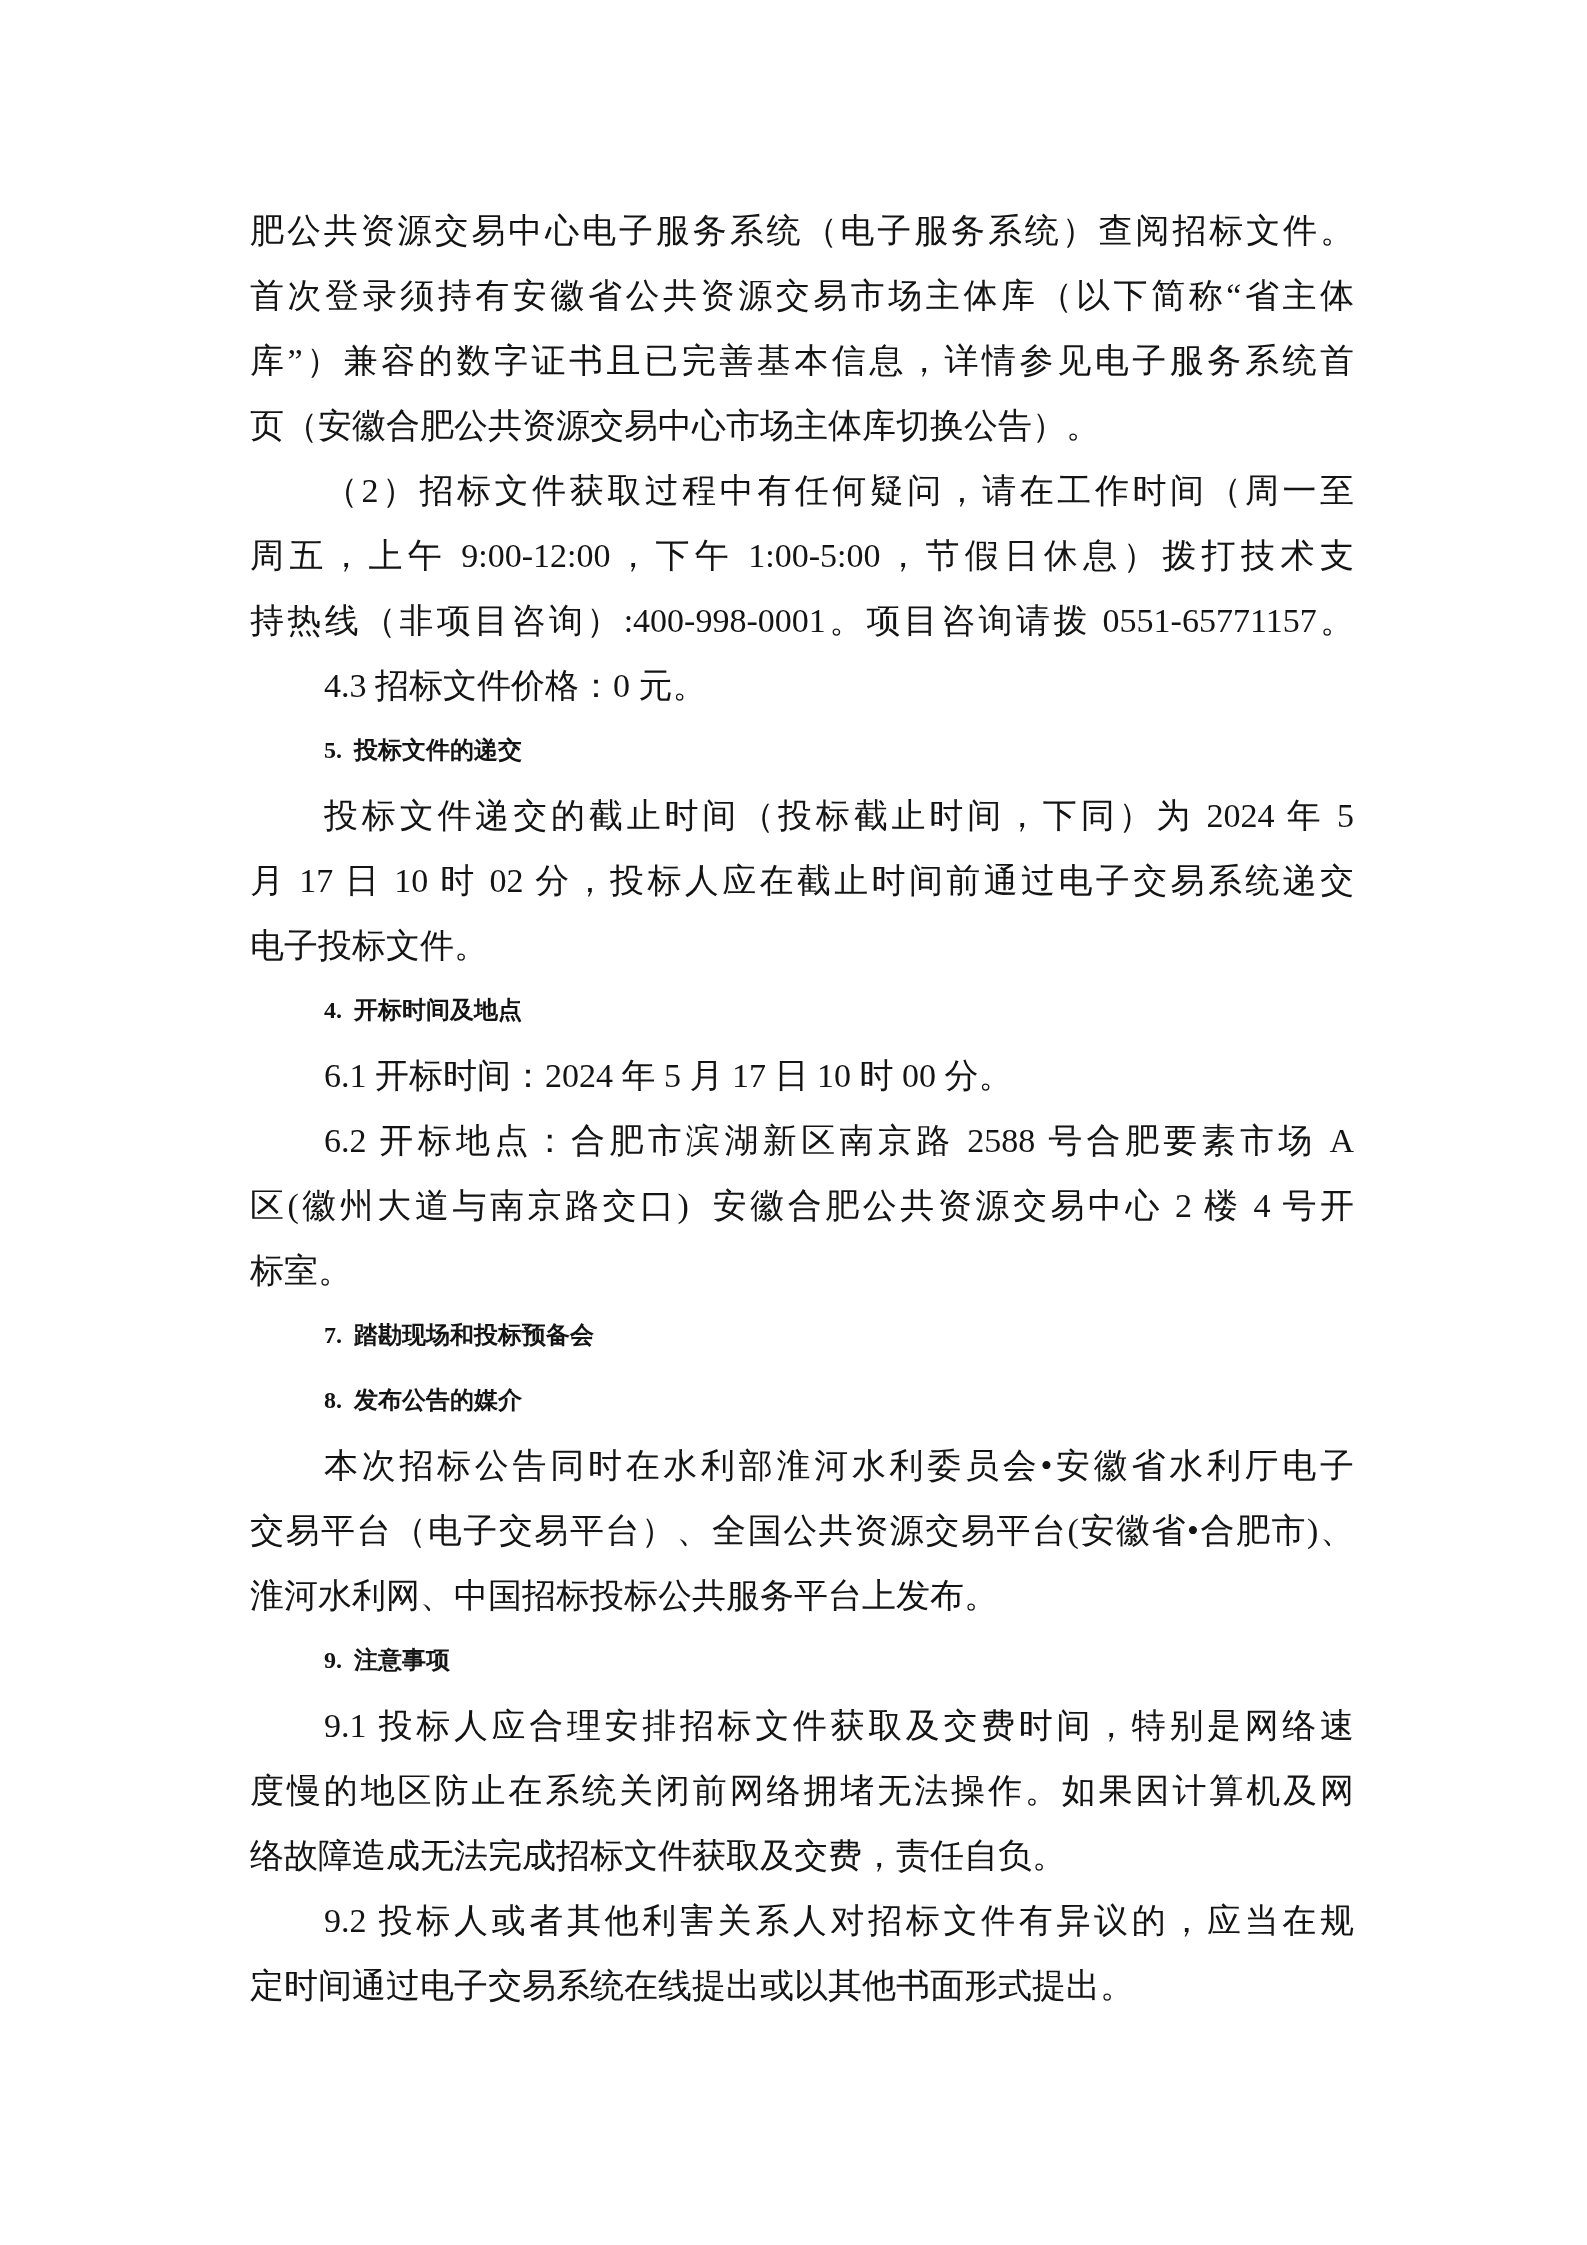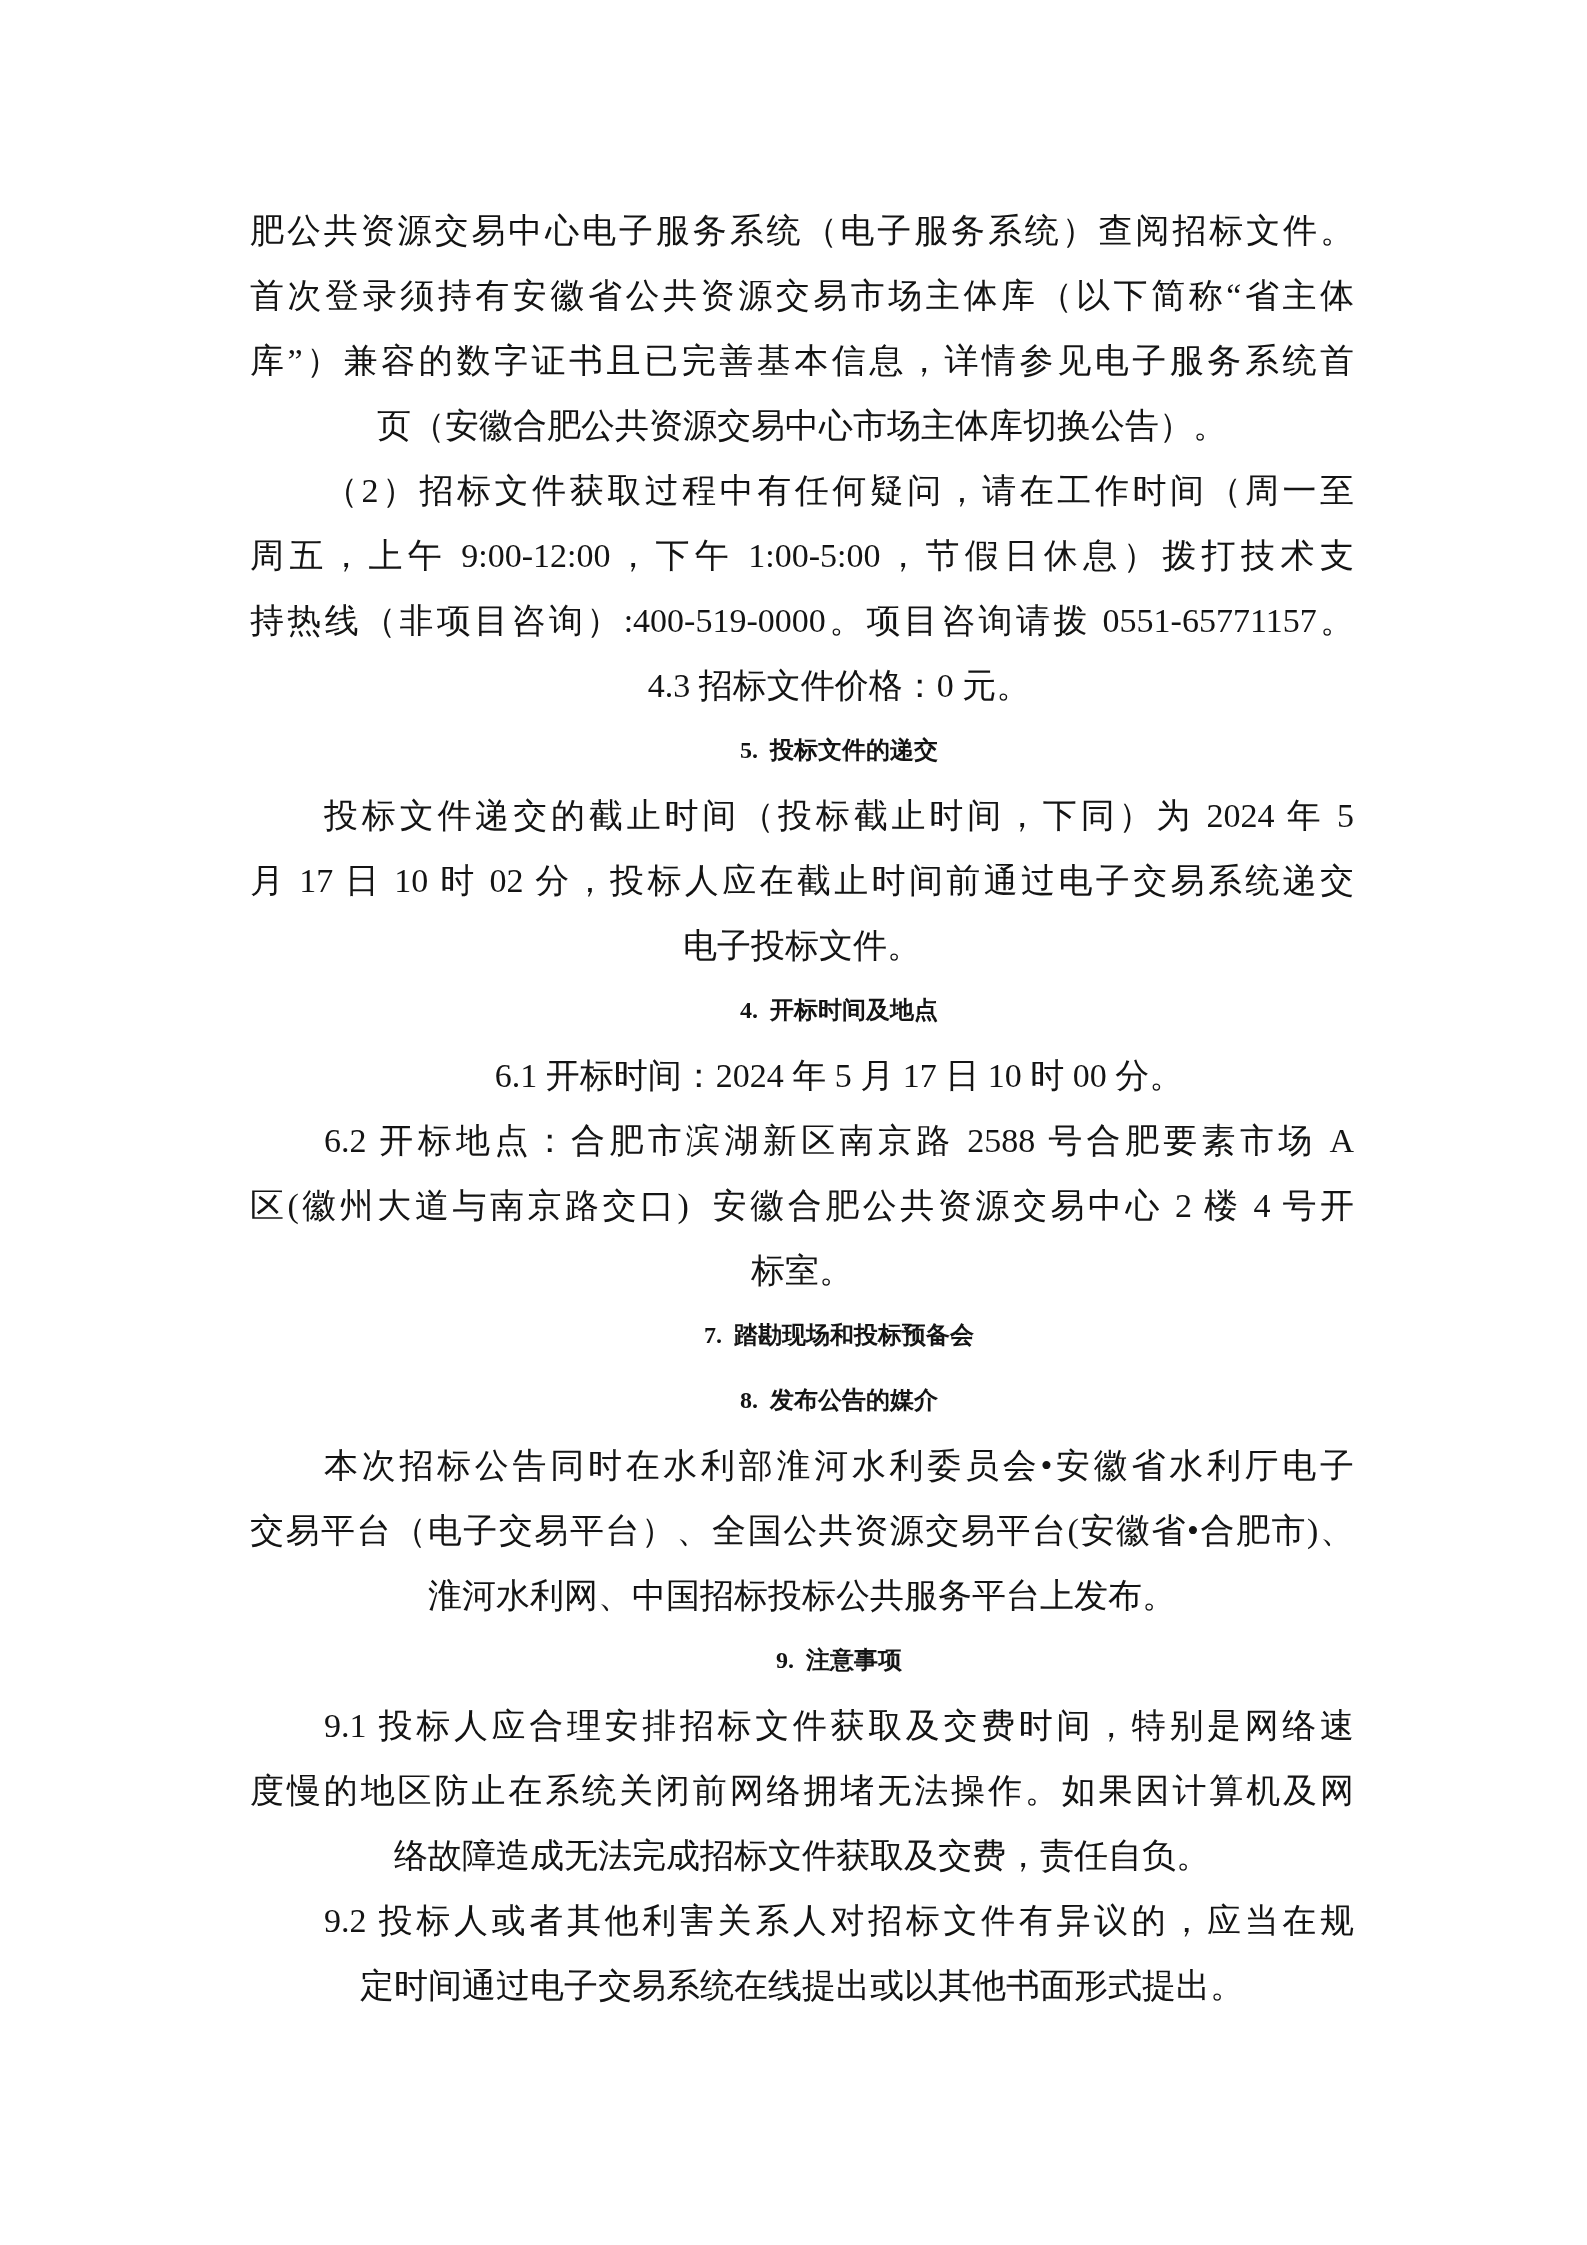--- a/index.html
+++ b/index.html
@@ -20,21 +20,21 @@
     left: 242px;
     top: 198px;
     width: 1104px;
   }
   .ln {
     font-family: "Liberation Serif", "DejaVu Serif", serif;
     font-size: 34px;
     line-height: 65px;
     color: #141414;
     white-space: pre-wrap;
-    text-align: center;
+    text-align: left;
   }
   
   .jf {
     text-align: justify;
     text-align-last: justify;
   }
   
   .in {
     padding-left: 74px;
   }
@@ -49,21 +49,21 @@
 <body>
 
 <div class="page">
   <div class="content">
     <div class="ln jf">肥公共资源交易中心电子服务系统（电子服务系统）查阅招标文件。</div>
     <div class="ln jf">首次登录须持有安徽省公共资源交易市场主体库（以下简称“省主体</div>
     <div class="ln jf">库”）兼容的数字证书且已完善基本信息，详情参见电子服务系统首</div>
     <div class="ln">页（安徽合肥公共资源交易中心市场主体库切换公告）。</div>
     <div class="ln in jf">（2）招标文件获取过程中有任何疑问，请在工作时间（周一至</div>
     <div class="ln jf">周五，上午 9:00-12:00，下午 1:00-5:00，节假日休息）拨打技术支</div>
-    <div class="ln jf">持热线（非项目咨询）:400-519-0000。项目咨询请拨 0551-65771157。</div>
+    <div class="ln jf">持热线（非项目咨询）:400-998-0001。项目咨询请拨 0551-65771157。</div>
     <div class="ln in">4.3 招标文件价格：0 元。</div>
     <div class="ln hd in">5.  投标文件的递交</div>
     <div class="ln in jf">投标文件递交的截止时间（投标截止时间，下同）为 2024 年 5</div>
     <div class="ln jf">月 17 日 10 时 02 分，投标人应在截止时间前通过电子交易系统递交</div>
     <div class="ln">电子投标文件。</div>
     <div class="ln hd in">4.  开标时间及地点</div>
     <div class="ln in">6.1 开标时间：2024 年 5 月 17 日 10 时 00 分。</div>
     <div class="ln in jf">6.2 开标地点：合肥市滨湖新区南京路 2588 号合肥要素市场 A</div>
     <div class="ln jf">区(徽州大道与南京路交口)  安徽合肥公共资源交易中心 2 楼 4 号开</div>
     <div class="ln">标室。</div>

